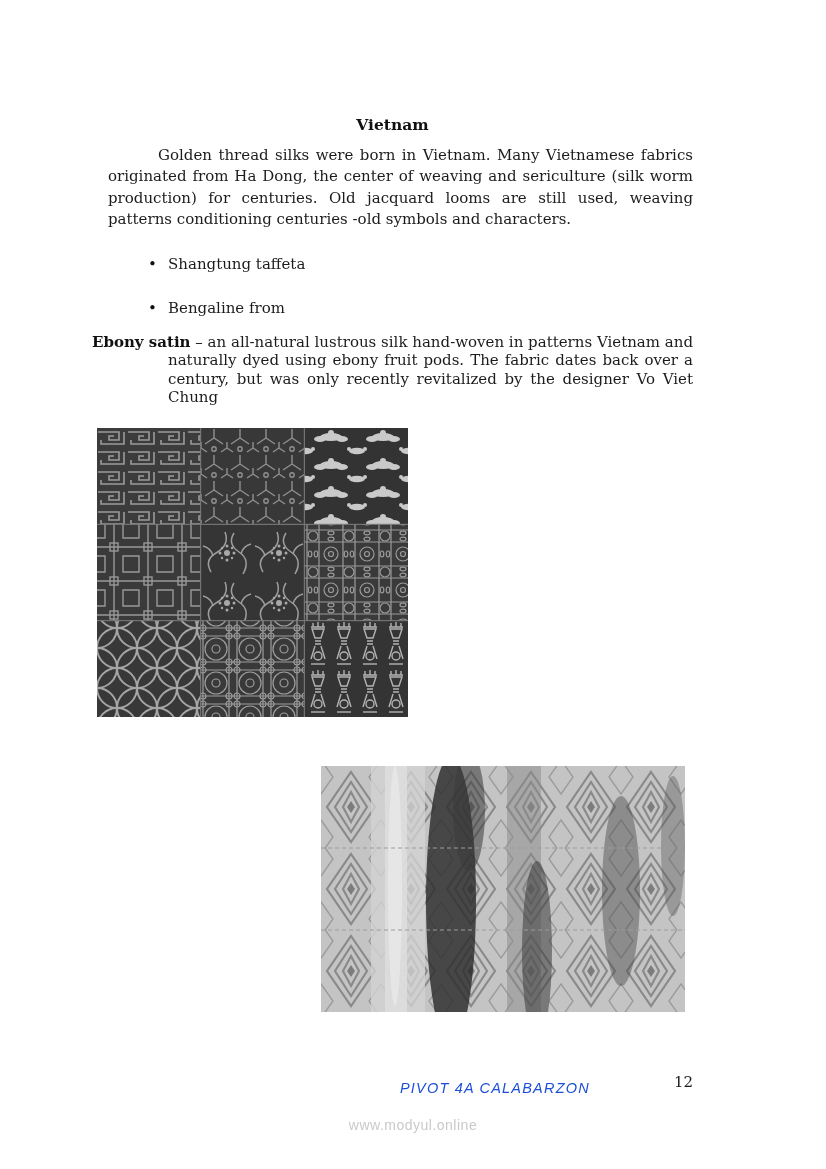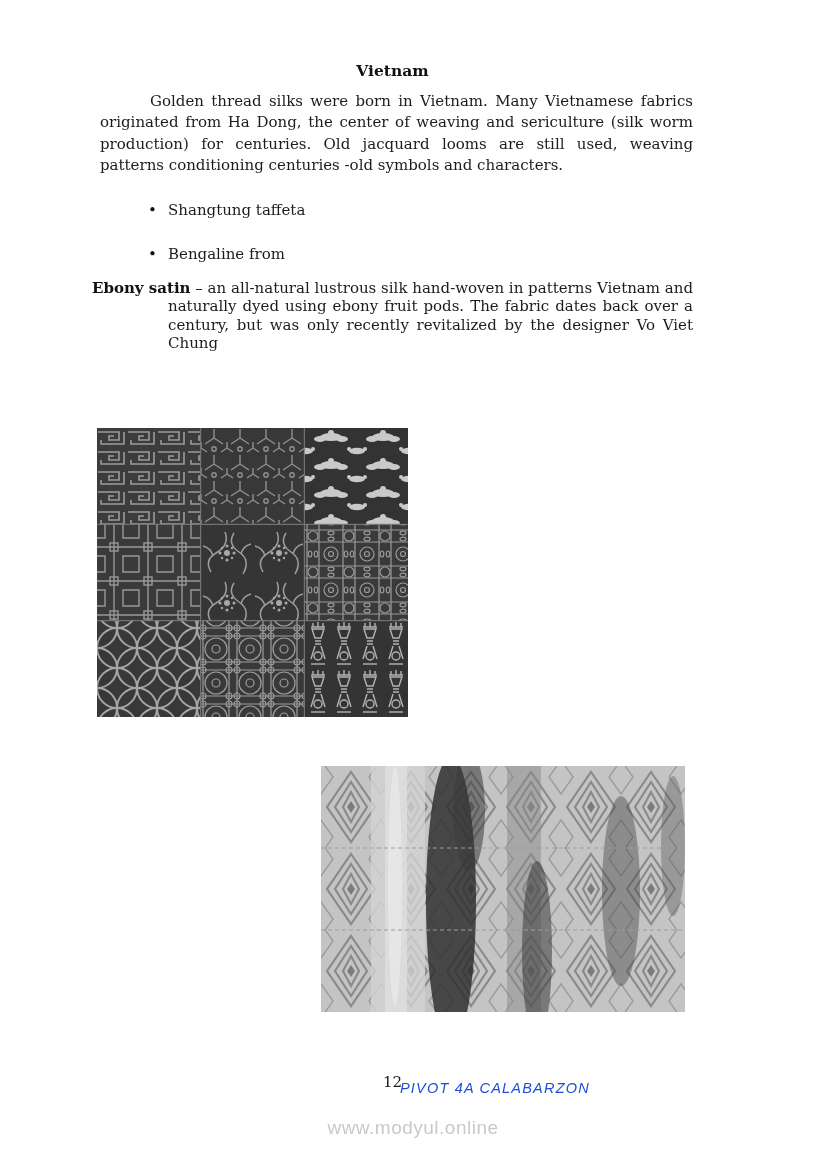--- a/index.html
+++ b/index.html
@@ -4,25 +4,25 @@
 <style>
   html,body{margin:0;padding:0;}
   body{
     width:826px;height:1169px;background:#ffffff;position:relative;
     font-family:"DejaVu Serif","Liberation Serif",serif;color:#1c1c1c;
     overflow:hidden;
   }
   .page{position:absolute;inset:0;background:#fff;}
   .content{position:absolute;left:92px;top:0;width:601px;}
   .doc-title{
-    margin-top:60px;text-align:center;font-weight:bold;
+    margin-top:114px;text-align:center;font-weight:bold;
     font-size:15.5px;line-height:21.5px;color:#111;
   }
   .para{
-    margin:9px 0 0 8px;font-size:15px;line-height:21.5px;
+    margin:9px 0 0 16px;font-size:15px;line-height:21.5px;
     text-align:justify;text-indent:50px;
   }
   .subheading{
     margin:8px 0 0 0;font-size:15px;line-height:21.5px;text-indent:50px;
   }
   ul.fabric-list{
     margin:10px 0 0 0;padding:0 0 0 76px;list-style:none;
   }
   ul.fabric-list li{
     position:relative;font-size:15px;line-height:21px;margin-top:23px;
@@ -34,31 +34,31 @@
   .definition{
     margin:14px 0 0 0;font-size:15px;line-height:18.6px;
     text-align:justify;padding-left:76px;text-indent:-76px;
   }
   .definition .term{font-weight:bold;color:#111;}
   .figure{position:absolute;line-height:0;}
   .figure svg{display:block;}
   .fabric-grid{left:97px;top:428px;width:311px;height:289px;}
   .weave-photo{left:321px;top:766px;width:364px;height:246px;}
   .page-number{
-    position:absolute;top:1073px;left:92px;width:601px;text-align:center;
+    position:absolute;top:1073px;left:92px;width:601px;text-align:right;
     font-size:15px;color:#1c1c1c;
   }
   .brand{
     position:absolute;top:1080px;left:400px;width:303px;
     font-family:"Liberation Sans",sans-serif;font-style:italic;
     font-size:14.5px;letter-spacing:1.2px;color:#1d4ed8;
   }
   .watermark{
     position:absolute;top:1117px;left:0;width:826px;text-align:center;
-    font-family:"Liberation Sans",sans-serif;font-size:19px;
+    font-family:"Liberation Sans",sans-serif;font-size:14px;
     color:#c9c9c9;letter-spacing:0.5px;
   }
 </style>
 </head>
 <body>
 
 <div class="page">
 
   <div class="content">
     <div class="doc-title">Vietnam</div>

